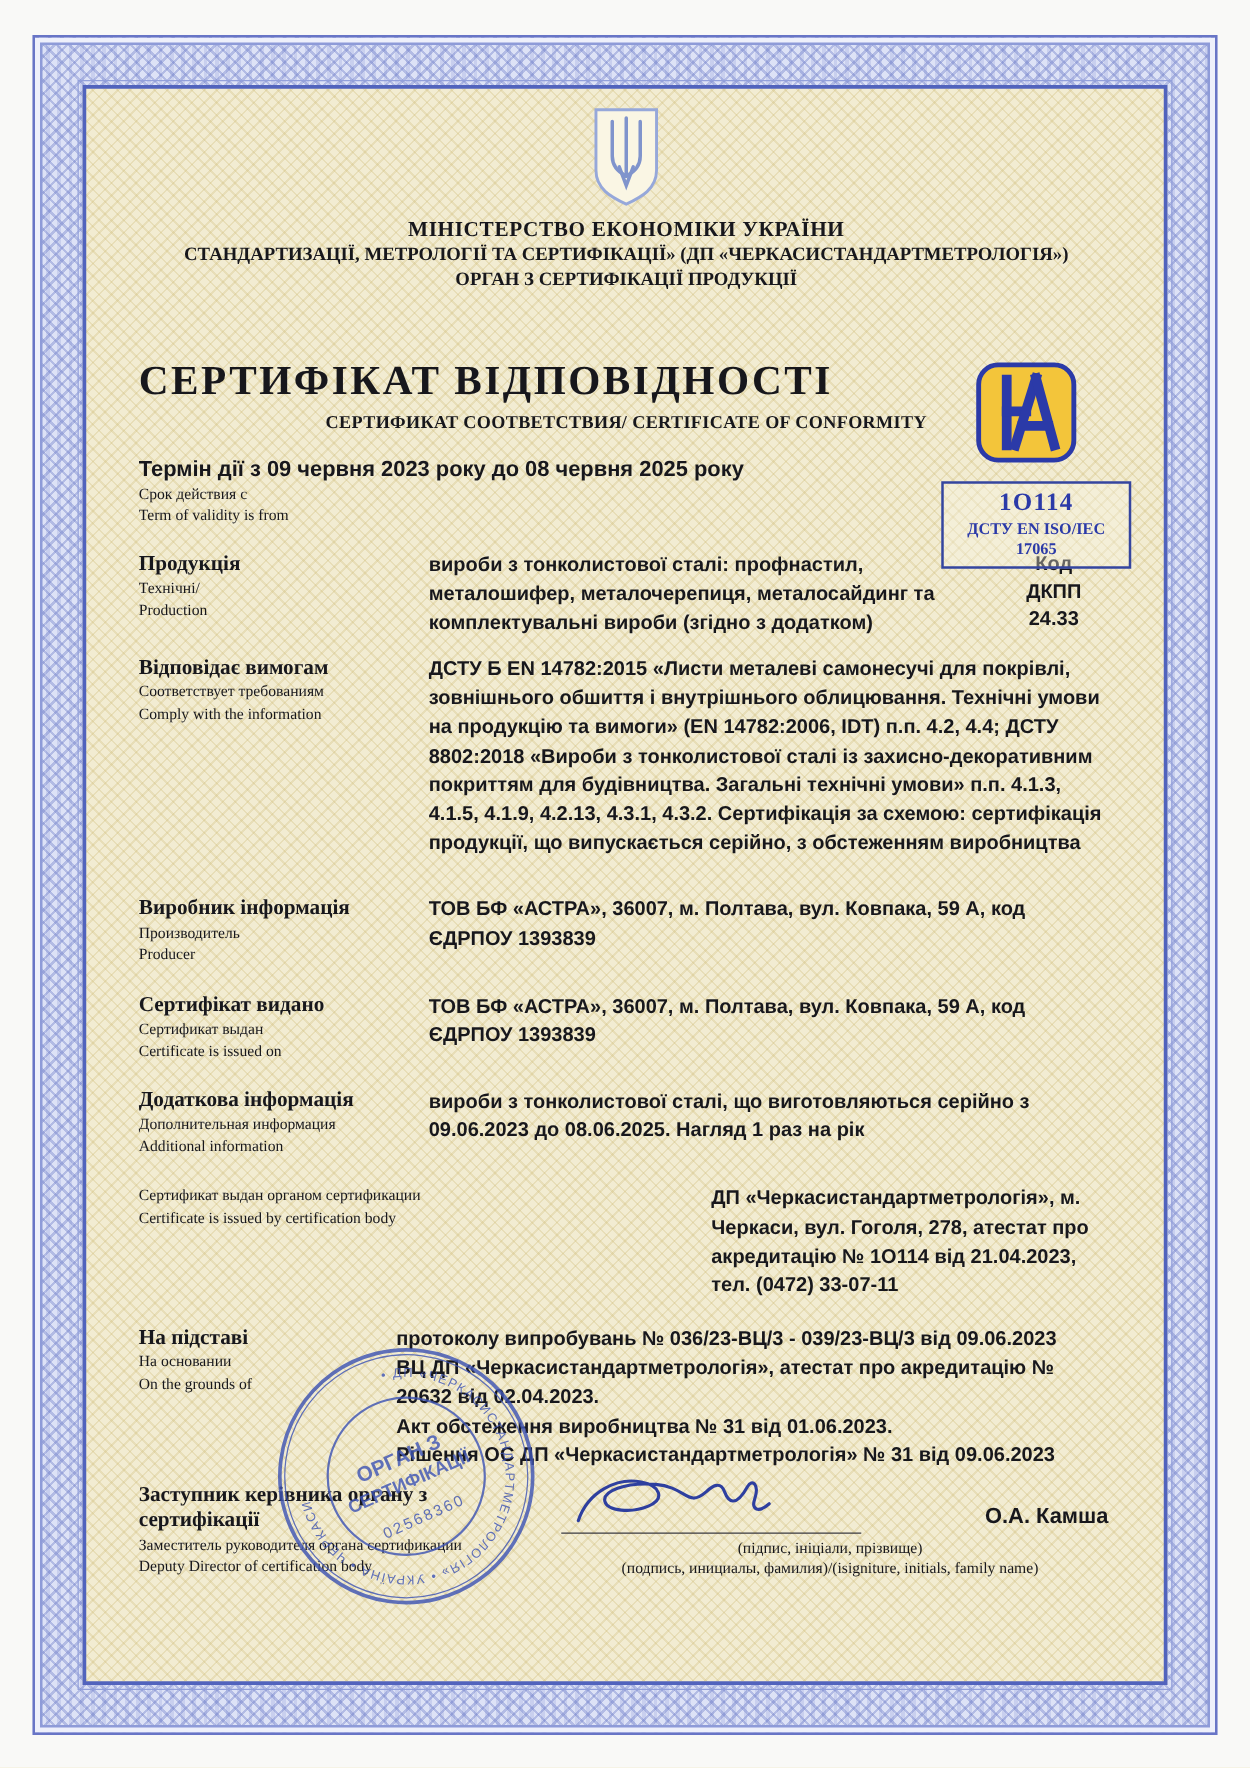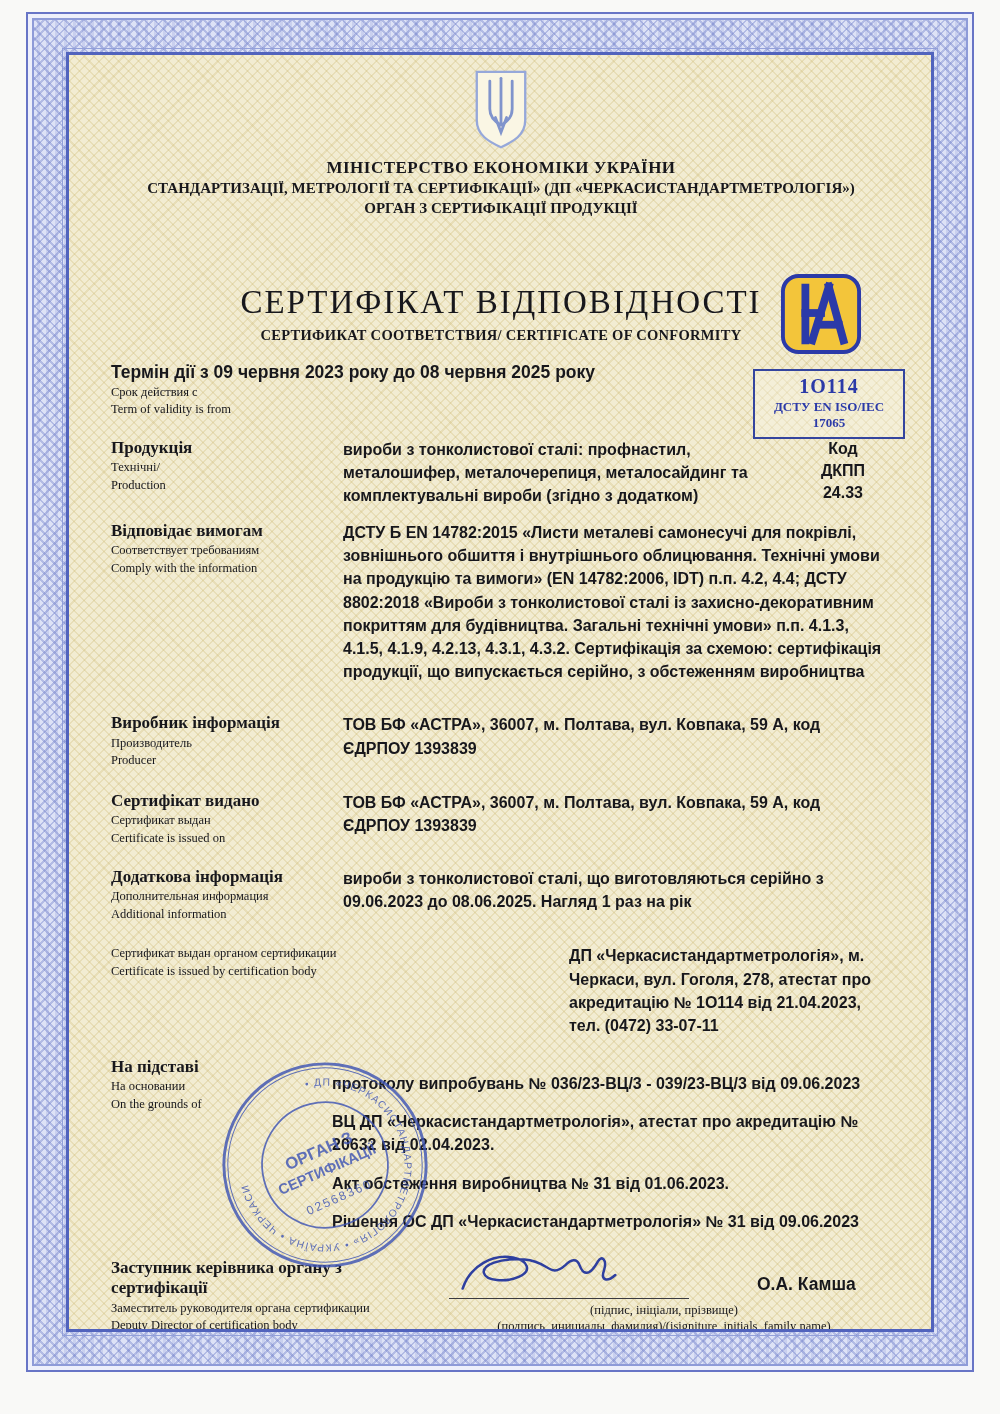--- a/index.html
+++ b/index.html
@@ -4,21 +4,21 @@
 <style>
   html,body{margin:0;padding:0;}
   body{
     width:1000px;height:1414px;position:relative;
     background:#f9f9f7;
     font-family:"Liberation Serif", serif;
     color:#17171c;
     -webkit-font-smoothing:antialiased;
   }
   
-  .sheet{position:absolute;left:26px;top:12px;width:948px;height:1360px;}
+  .sheet{position:absolute;left:26px;top:28px;width:948px;height:1360px;}
   .frame{
     position:absolute;inset:0;
     border:2px solid #6875c6;
     background:
       repeating-linear-gradient(45deg, rgba(110,125,200,.38) 0 2px, rgba(255,255,255,0) 2px 7px),
       repeating-linear-gradient(-45deg, rgba(110,125,200,.38) 0 2px, rgba(255,255,255,0) 2px 7px),
       repeating-linear-gradient(90deg, rgba(140,152,215,.25) 0 3px, rgba(255,255,255,0) 3px 9px),
       #dde2f6;
     box-shadow: inset 0 0 0 4px #eef0fb, inset 0 0 0 6px #8e9bd8;
   }
@@ -38,22 +38,22 @@
   
   .emblem{display:flex;justify-content:center;margin-top:2px;}
   .emblem-svg{width:60px;height:82px;}
   .org-header{text-align:center;margin-top:6px;font-weight:bold;line-height:1.32;}
   .org-line1{font-size:17px;letter-spacing:.5px;}
   .org-line2,.org-line3{font-size:15px;}
   .org-line4{font-size:15px;}
 
   
   .title{
-    text-align:center;margin-top:65px;
-    font-size:33px;font-weight:normal;letter-spacing:2px;
+    text-align:left;margin-top:52px;
+    font-size:33px;font-weight:bold;letter-spacing:2px;
   }
   .subtitle{text-align:center;margin-top:6px;font-size:14.5px;font-weight:bold;letter-spacing:.3px;}
 
   .accred{position:absolute;top:218px;right:26px;width:168px;text-align:center;z-index:2;}
   .mark-svg{width:82px;height:82px;display:block;margin:0 auto;}
   .accred-box{
     margin-top:14px;border:2px solid #34459f;padding:4px 4px 6px;
     color:#2b3aa8;font-weight:bold;background:rgba(250,247,230,.35);margin-left:16px;
   }
   .accred-code{font-size:20px;letter-spacing:1px;}
@@ -76,26 +76,26 @@
   .fsub{font-size:12.5px;line-height:1.25;margin-top:2px;}
   .fvalue{
     font-family:"Liberation Sans",sans-serif;font-size:16px;font-weight:bold;line-height:1.45;
   }
   .code-block{
     font-family:"Liberation Sans",sans-serif;font-weight:bold;font-size:16px;
     text-align:center;line-height:1.4;
   }
   .mt1{margin-top:20px;} .mt2{margin-top:14px;} .mt3{margin-top:30px;}
   .mt4{margin-top:22px;} .mt5{margin-top:20px;} .mt6{margin-top:22px;} .mt7{margin-top:20px;}
-  .grounds-line{margin:15px;}
+  .grounds-line{margin:0;}
 
   
   .sig-zone{display:grid;grid-template-columns:330px 1fr;column-gap:8px;margin-top:10px;position:relative;}
   .sig-right{position:relative;padding-top:2px;}
-  .sig-line-row{display:flex;align-items:flex-end;}
+  .sig-line-row{display:flex;align-items:flex-end;gap:31px;}
   .sig-line{flex:0 0 240px;border-bottom:1.6px solid #3a3a40;position:relative;height:38px;}
   .sig-svg{position:absolute;left:6px;bottom:-6px;width:168px;height:58px;}
   .sig-name{
     font-family:"Liberation Sans",sans-serif;font-weight:bold;font-size:17.5px;
     margin-left:68px;padding-bottom:4px;
   }
   .sig-captions{text-align:center;font-size:12.5px;line-height:1.3;margin-top:3px;width:430px;}
 
   .stamp{
     position:absolute;left:148px;top:1002px;width:216px;height:216px;

